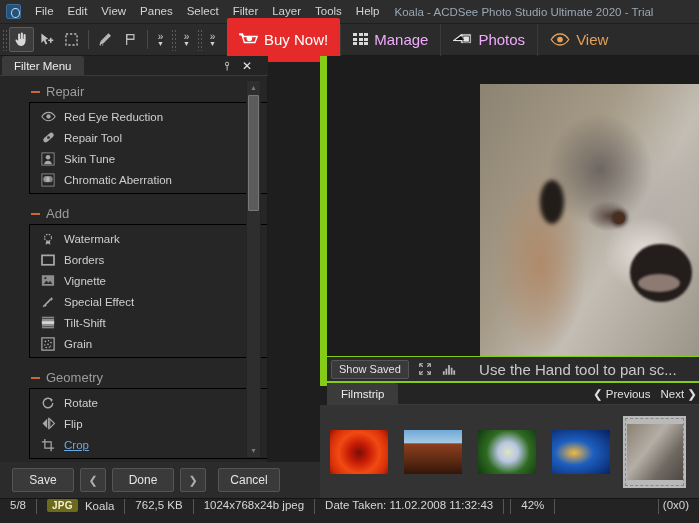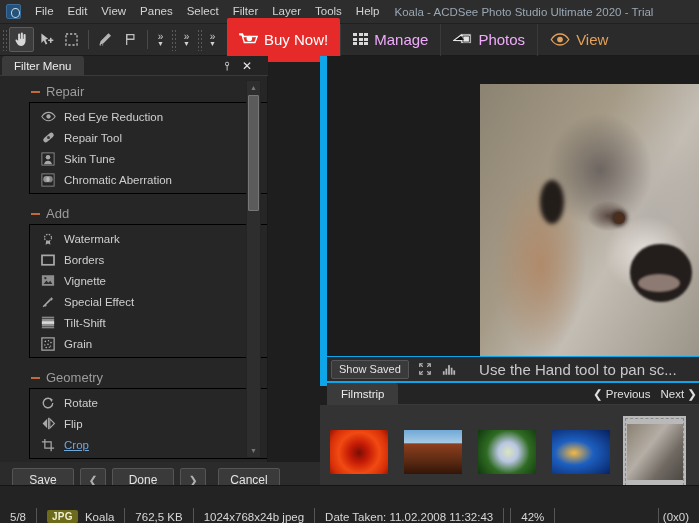--- a/index.html
+++ b/index.html
@@ -149,21 +149,21 @@
   .btn {
     height: 24px; min-width: 62px; background: #3a3a3a; border: 1px solid #555;
     border-radius: 2px; color: #e4e4e4; font-size: 12px;
     display: flex; align-items: center; justify-content: center; cursor: pointer;
   }
   .btn.small { min-width: 26px; width: 26px; color: #b0b0b0; font-size: 11px; }
 
   
   .rightarea {
     position: absolute; left: 320px; top: 56px; width: 379px; height: 330px;
-    background: #0ea5e9;
+    background: #84cc16;
   }
   .viewer {
     position: absolute; left: 7px; top: 0; width: 372px; height: 300px;
     background: #1c1c1c; overflow: hidden;
   }
   .photo-koala {
     position: absolute; left: 153px; top: 28px; width: 219px; height: 272px;
     background:
       radial-gradient(ellipse 30px 22px at 128px 132px, #5b4a44 0%, rgba(91,74,68,0) 70%),
       radial-gradient(ellipse 58px 52px at 166px 170px, #e9e3de 0%, rgba(233,227,222,0) 72%),
@@ -224,22 +224,22 @@
   .thumb { width: 58px; height: 44px; }
   .thumbwrap.sel .thumb { width: 56px; height: 56px; }
   .t-flower { background: radial-gradient(circle at 50% 52%, #7a0d05 0%, #c41b06 26%, #f24a12 55%, #d62f08 80%, #8e1403 100%); }
   .t-butte  { background: linear-gradient(#6fa9d8 0%, #a9cbe4 30%, #8e3f1d 31%, #5c2a13 70%, #331508 100%); }
   .t-hydr   { background: radial-gradient(circle at 52% 50%, #d9e5c0 0%, #b9c6e2 26%, #2f6b22 58%, #10380e 100%); }
   .t-jelly  { background: radial-gradient(ellipse at 38% 52%, #f4b942 0%, #1d5fc0 38%, #061f5e 100%); }
   .t-koala  { background: linear-gradient(128deg, #8a8172 0%, #b5aea6 40%, #6f6962 70%, #4d4842 100%); }
 
   
   .statusbar {
-    position: absolute; left: 0; bottom: 0; width: 699px; height: 38px;
-    background: #232323; display: flex; align-items: flex-end;
+    position: absolute; left: 0; bottom: 0; width: 699px; height: 25px;
+    background: #232323; display: flex; align-items: flex-start;
     color: #d7d7d7; font-size: 11.5px; border-top: 1px solid #151515;
   }
   .sb-cell { padding: 0 10px; white-space: nowrap; display: flex; align-items: center; gap: 7px; }
   .sb-sep { width: 1px; height: 15px; background: #565656; flex: none; }
   .jpg-badge {
     background: #6e6a1c; color: #f0efd0; font-size: 10px; font-weight: bold;
     padding: 1px 5px; border-radius: 2px; letter-spacing: .3px;
   }
   .sb-spacer { flex: 1; }
 </style>

